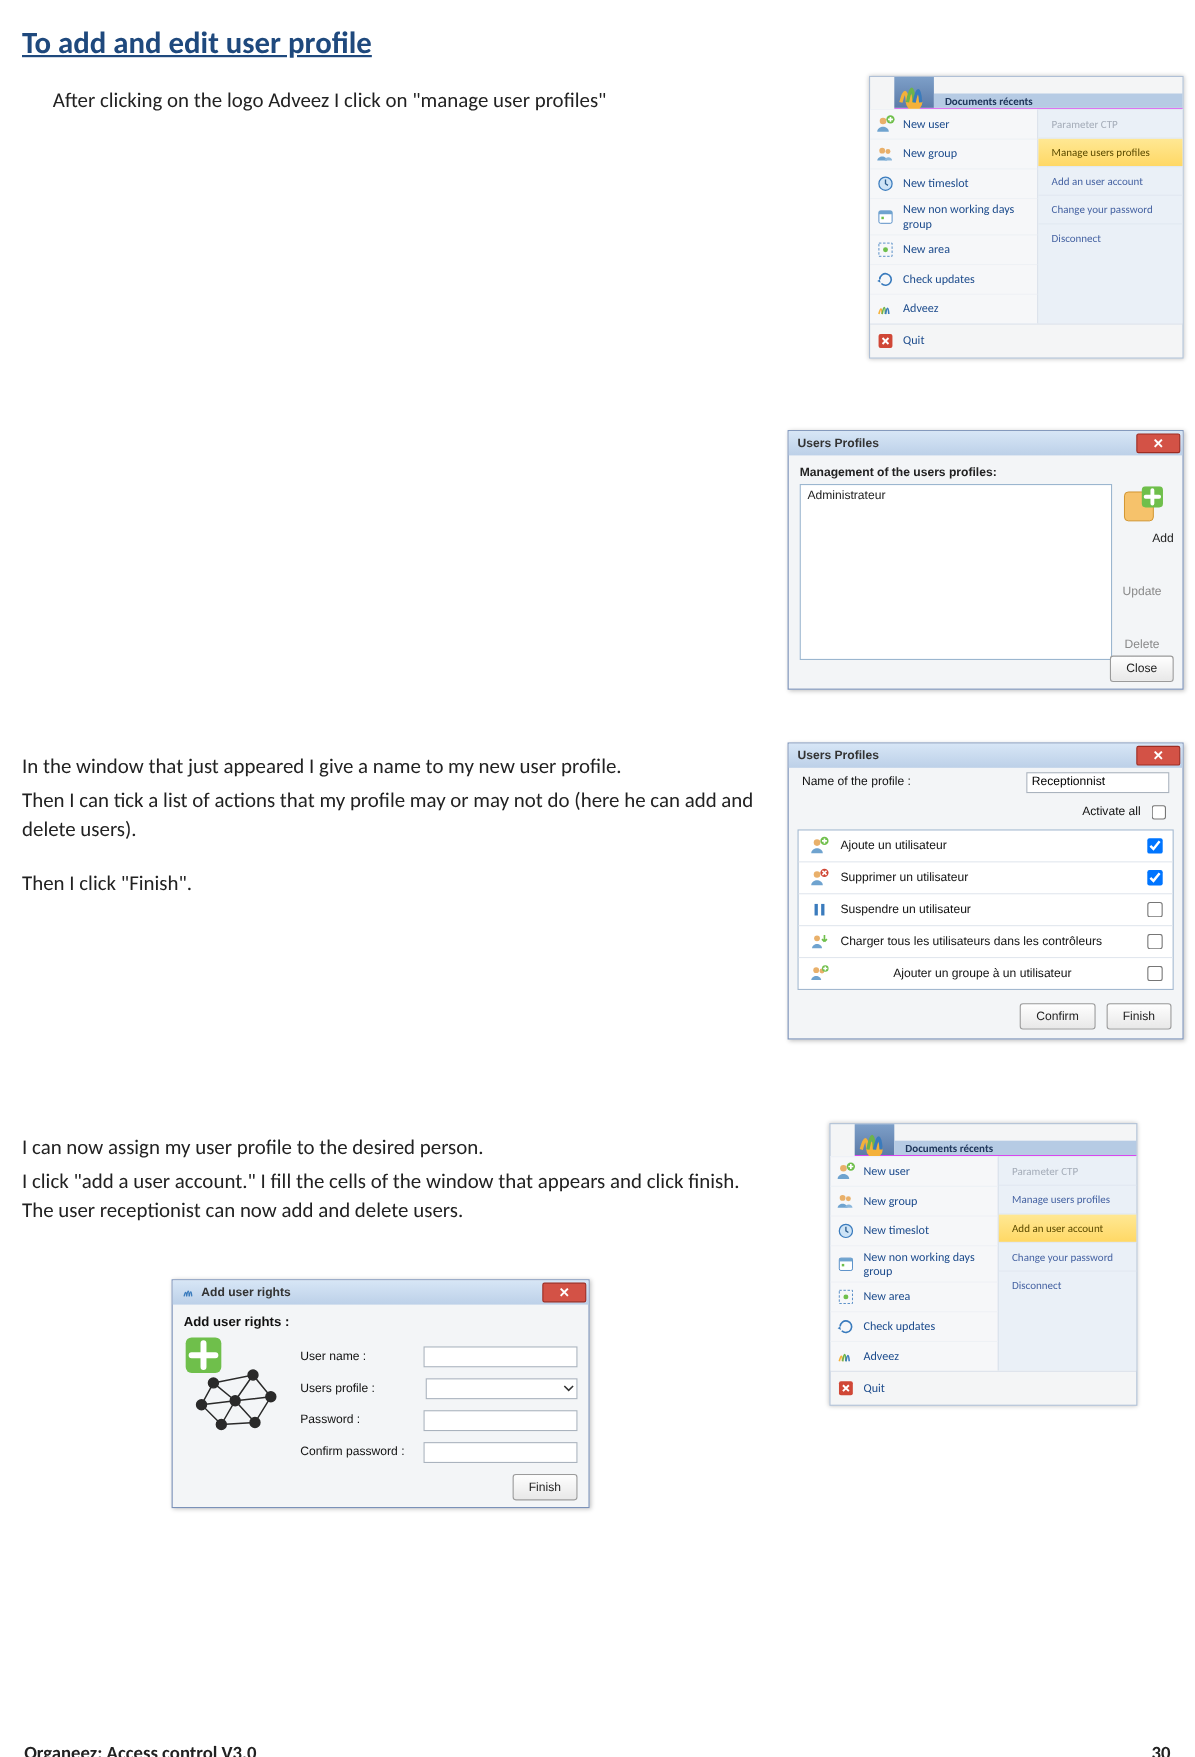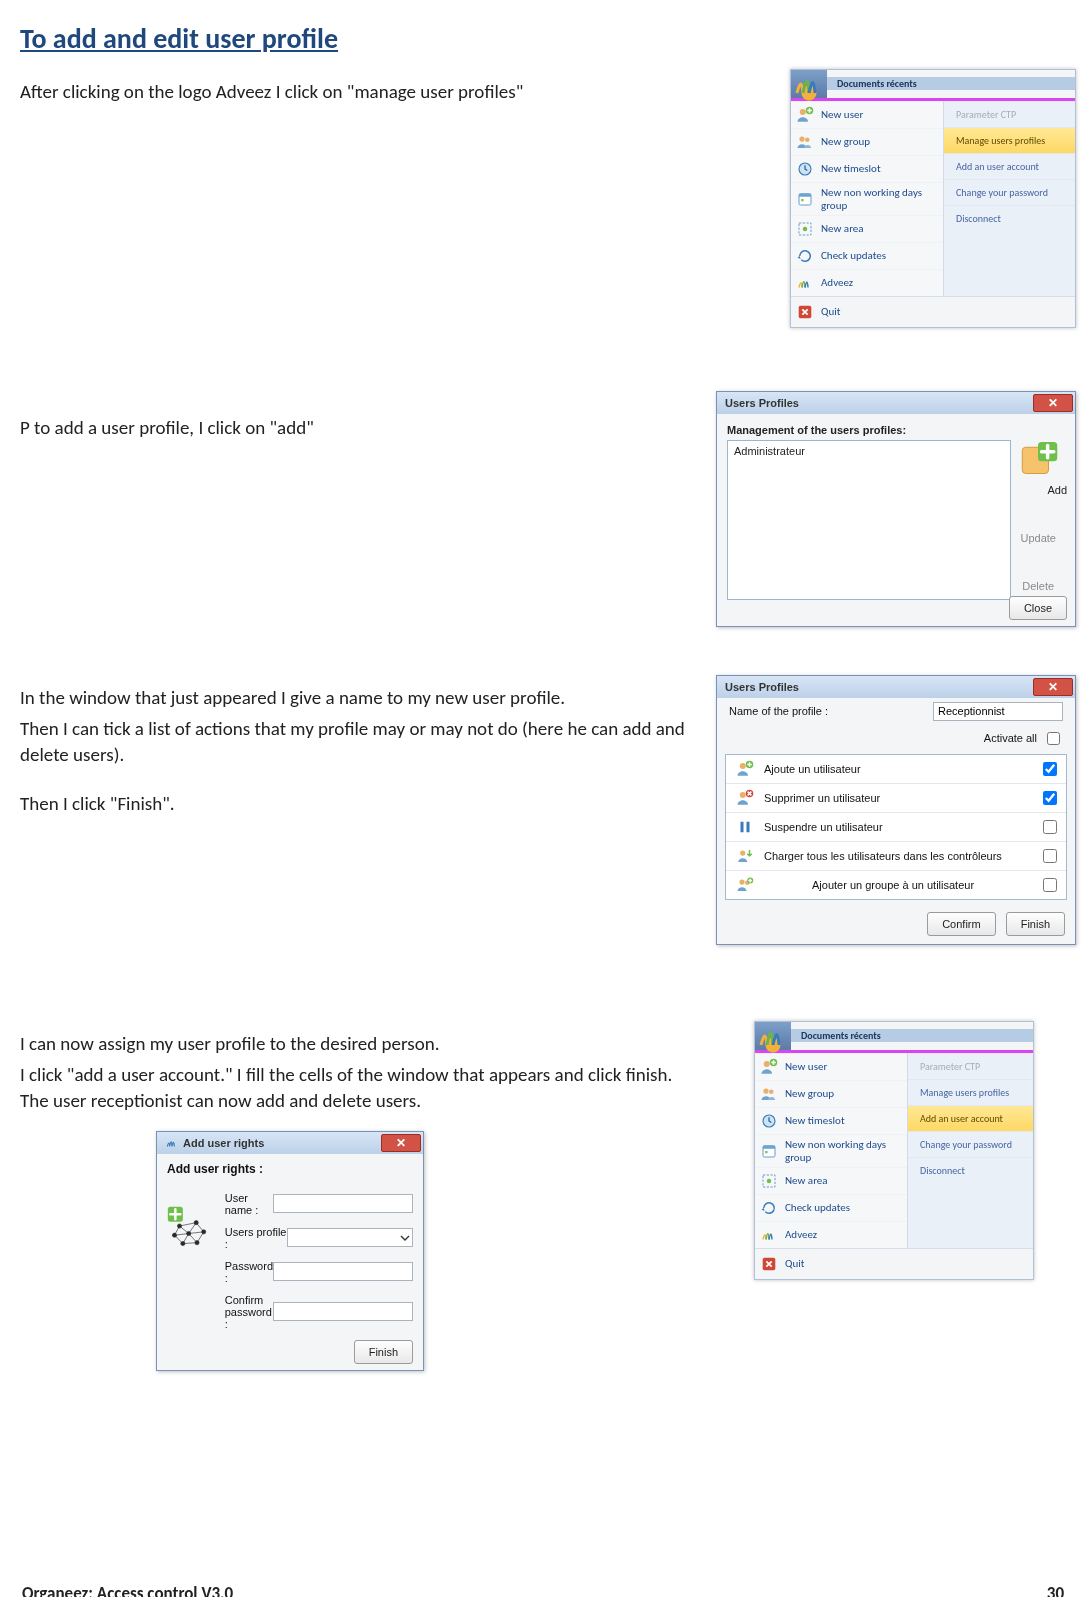--- a/index.html
+++ b/index.html
@@ -107,22 +107,23 @@
   .menu-panel {
     background: #f4f5f6;
     border: 1px solid #b0c0d6;
     box-shadow: 0 0 4px rgba(0,0,0,0.25);
     font-size: 11px;
     color: #1c4b8c;
     box-sizing: border-box;
   }
   .menu-panel .top-row {
     display: flex;
-    align-items: center;
-    border-bottom: 3px solid #d946ef;
+    align-items: flex-end;
+    border-bottom: 1px solid #d946ef;
+    margin-left: 22px;
   }
   .menu-panel .logo-cell {
     width: 36px; height: 28px;
     background: linear-gradient(#7d9fc8,#5c7ba8);
     display:flex;align-items:center;justify-content:center;
   }
   .menu-panel .doc-recent {
     flex: 1;
     background: #b6cbe4;
     color: #20375b;
@@ -261,21 +262,21 @@
   }
 
 </style>
 </head>
 <body>
 
 <div class="page">
 
   <h1 class="heading">To add and edit user profile</h1>
 
-  <div class="section" style="min-height: 330px;">
+  <div class="section" style="min-height: 330px; padding-left: 28px;">
     <div class="para">After clicking on the logo Adveez I click on "manage user profiles"</div>
 
     <div class="menu-panel" style="position:absolute; right:10px; top:-6px; width: 286px;">
       <div class="top-row">
         <div class="logo-cell">
           <svg viewBox="0 0 24 24">
               <circle cx="12" cy="18" r="5" fill="#f4b13a"></circle>
               <path d="M4 18 Q7 6 8 18" stroke="#f4b13a" stroke-width="2" fill="none"></path>
               <path d="M8 18 Q11 2 12 18" stroke="#6cb34c" stroke-width="2" fill="none"></path>
               <path d="M12 18 Q15 4 16 18" stroke="#3a7bbd" stroke-width="2" fill="none"></path>
@@ -369,21 +370,20 @@
               <rect x="3" y="3" width="14" height="14" rx="2" fill="#d04736"></rect>
               <path d="M7 7 L13 13 M13 7 L7 13" stroke="#fff" stroke-width="2"></path>
             </svg>
         </span>
         <span>Quit</span>
       </div>
     </div>
   </div>
 
   <div class="section" style="min-height: 260px; margin-top: 6px;">
-    <div class="para">P to add a user profile, I click on "add"</div>
 
     <div class="win" style="right:10px; top:-20px; width: 360px; height: 236px;">
       <div class="titlebar">
         <span>Users Profiles</span>
         <div class="close-btn">✕</div>
       </div>
       <div class="up-body">
         <div style="font-weight:bold;padding-bottom:4px;">Management of the users profiles:</div>
         <div class="up-list" style="width:270px;">
           <div>Administrateur</div>
@@ -491,21 +491,21 @@
         <span class="btn">Confirm</span>
         <span class="btn">Finish</span>
       </div>
     </div>
   </div>
 
   <div class="section" style="min-height: 330px; margin-top: 26px;">
     <div class="para">I can now assign my user profile to the desired person.</div>
     <div class="para">I click "add a user account." I fill the cells of the window that appears and click finish. The user receptionist can now add and delete users.</div>
 
-    <div class="win" style="left:156px; top:104px; width: 268px;">
+    <div class="win" style="left:156px; top:136px; width: 380px;">
       <div class="titlebar">
         <svg width="14" height="14" viewBox="0 0 24 24" style="margin-right:4px;">
             <path d="M4 18 Q7 6 8 18 M8 18 Q11 2 12 18 M12 18 Q15 4 16 18" stroke="#3a7bbd" stroke-width="2" fill="none"></path>
           </svg>
         <span>Add user rights</span>
         <div class="close-btn">✕</div>
       </div>
       <div style="font-weight:bold;font-size:12px;padding:8px 10px 0 10px;">Add user rights :</div>
       <div class="aur-body">
         <div class="aur-icon">

